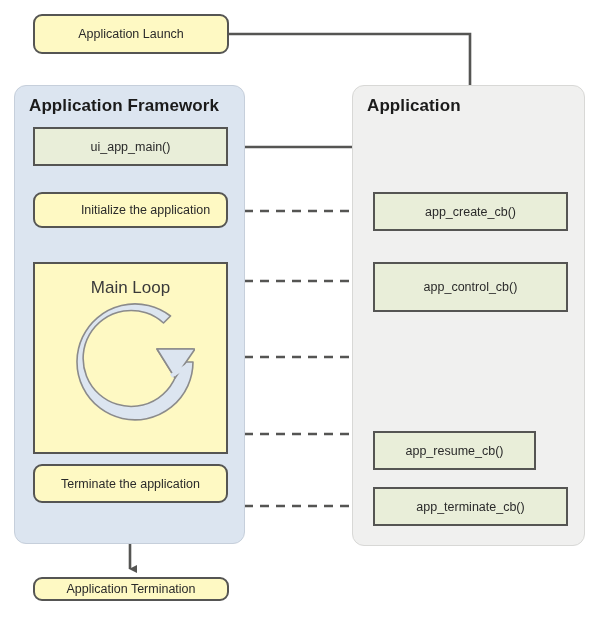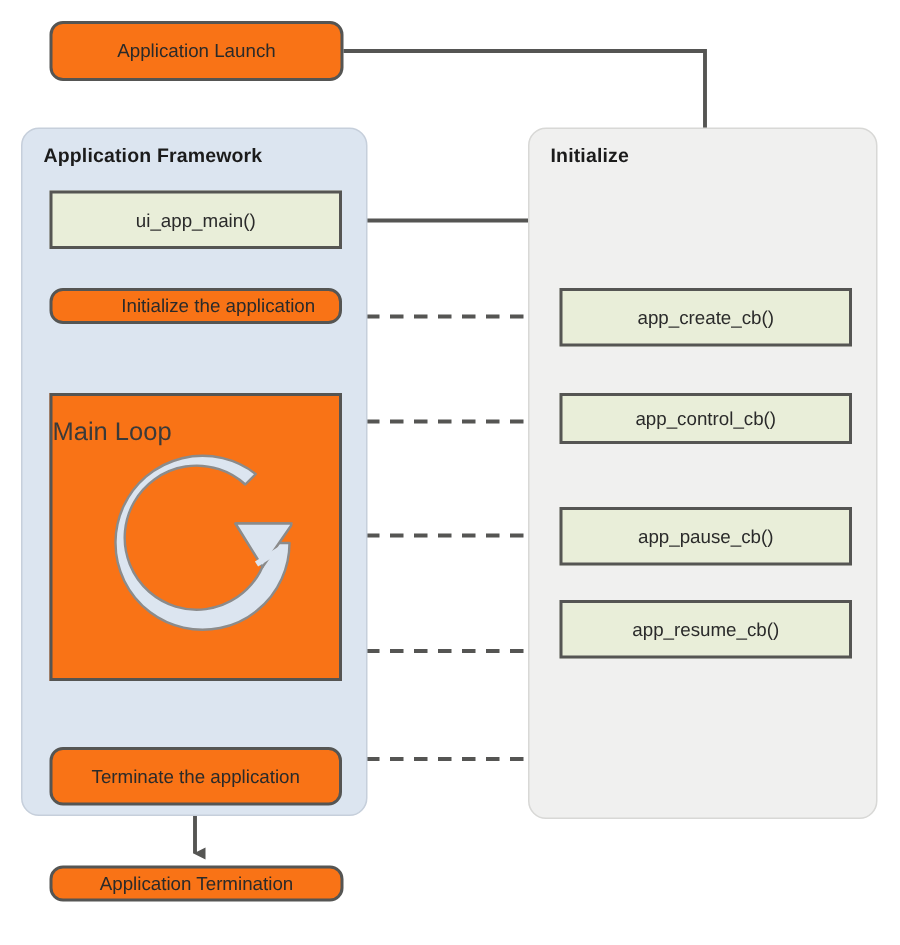--- a/index.html
+++ b/index.html
@@ -46,66 +46,66 @@
     top: 85px;
     width: 233px;
     height: 461px;
     background: #f0f0ef;
     border: 1px solid #d8d8d6;
   }
   .container-title {
     position: absolute;
     left: 14px;
     top: 10px;
-    font-size: 13px;
+    font-size: 17px;
     font-weight: bold;
     color: #1b1b1b;
     letter-spacing: 0.1px;
   }
 
   
   .node {
     position: absolute;
     box-sizing: border-box;
     border: 2px solid #555553;
     display: flex;
     align-items: center;
     justify-content: center;
     font-size: 12.5px;
     color: #2a2a2a;
     text-align: center;
   }
   .node.green   { background: #e9eed9; text-align: center; }
-  .node.gray    { background: #f97316; }
+  .node.gray    { background: #fef9c3; }
   .node.rounded { border-radius: 9px; }
   .node.square  { border-radius: 0; }
 
   
   .n-launch      { left: 33px;  top: 14px;  width: 196px; height: 40px; }
   .n-uiappmain   { left: 33px;  top: 127px; width: 195px; height: 39px; }
-  .n-init        { left: 33px;  top: 192px; width: 195px; height: 24px; padding-left: 30px; }
+  .n-init        { left: 33px;  top: 192px; width: 195px; height: 36px; padding-left: 30px; }
   .n-mainloop    { left: 33px;  top: 262px; width: 195px; height: 192px;
                    display: block; }
-  .n-terminate   { left: 33px;  top: 498px; width: 195px; height: 39px; }
+  .n-terminate   { left: 33px;  top: 464px; width: 195px; height: 39px; }
   .n-apptermin   { left: 33px;  top: 577px; width: 196px; height: 24px; }
 
   .n-main        { left: 373px; top: 127px; width: 195px; height: 39px; }
   .n-create      { left: 373px; top: 192px; width: 195px; height: 39px; }
-  .n-control     { left: 373px; top: 262px; width: 195px; height: 34px; }
+  .n-control     { left: 373px; top: 262px; width: 195px; height: 50px; }
   .n-pause       { left: 373px; top: 338px; width: 195px; height: 39px; }
-  .n-resume      { left: 373px; top: 400px; width: 195px; height: 39px; }
+  .n-resume      { left: 373px; top: 431px; width: 163px; height: 39px; }
   .n-termcb      { left: 373px; top: 487px; width: 195px; height: 39px; }
 
   
   .mainloop-label {
     position: absolute;
     left: 0;
     right: 0;
     top: 14px;
-    text-align: left;
+    text-align: center;
     font-size: 17px;
     color: #3a3a3a;
   }
   .mainloop-icon {
     position: absolute;
     left: 40px;
     top: 38px;
     width: 120px;
     height: 126px;
   }
@@ -145,21 +145,21 @@
     <path d="M228,357 L365,357" fill="none" stroke="#555553" stroke-width="2.6" stroke-dasharray="9,7" marker-end="url(#ah-right)"></path>
     <path d="M228,434 L365,434" fill="none" stroke="#555553" stroke-width="2.6" stroke-dasharray="9,7" marker-end="url(#ah-right)"></path>
     <path d="M228,506 L365,506" fill="none" stroke="#555553" stroke-width="2.6" stroke-dasharray="9,7" marker-end="url(#ah-right)"></path>
   </svg>
 
   <div class="container container-framework">
     <div class="container-title">Application Framework</div>
   </div>
 
   <div class="container container-application">
-    <div class="container-title">Initialize</div>
+    <div class="container-title">Application</div>
   </div>
 
   <div class="node gray rounded n-launch">Application Launch</div>
 
   <div class="node green square n-uiappmain">ui_app_main()</div>
 
   <div class="node gray rounded n-init">Initialize the application</div>
 
   <div class="node gray square n-mainloop">
     <div class="mainloop-label">Main Loop</div>
@@ -179,18 +179,18 @@
 
   <div class="node gray rounded n-terminate">Terminate the application</div>
 
   <div class="node gray rounded n-apptermin">Application Termination</div>
 
 
   <div class="node green square n-create">app_create_cb()</div>
 
   <div class="node green square n-control">app_control_cb()</div>
 
-  <div class="node green square n-pause">app_pause_cb()</div>
 
   <div class="node green square n-resume">app_resume_cb()</div>
 
+  <div class="node green square n-termcb">app_terminate_cb()</div>
 
 </div>
 
 </body></html>

